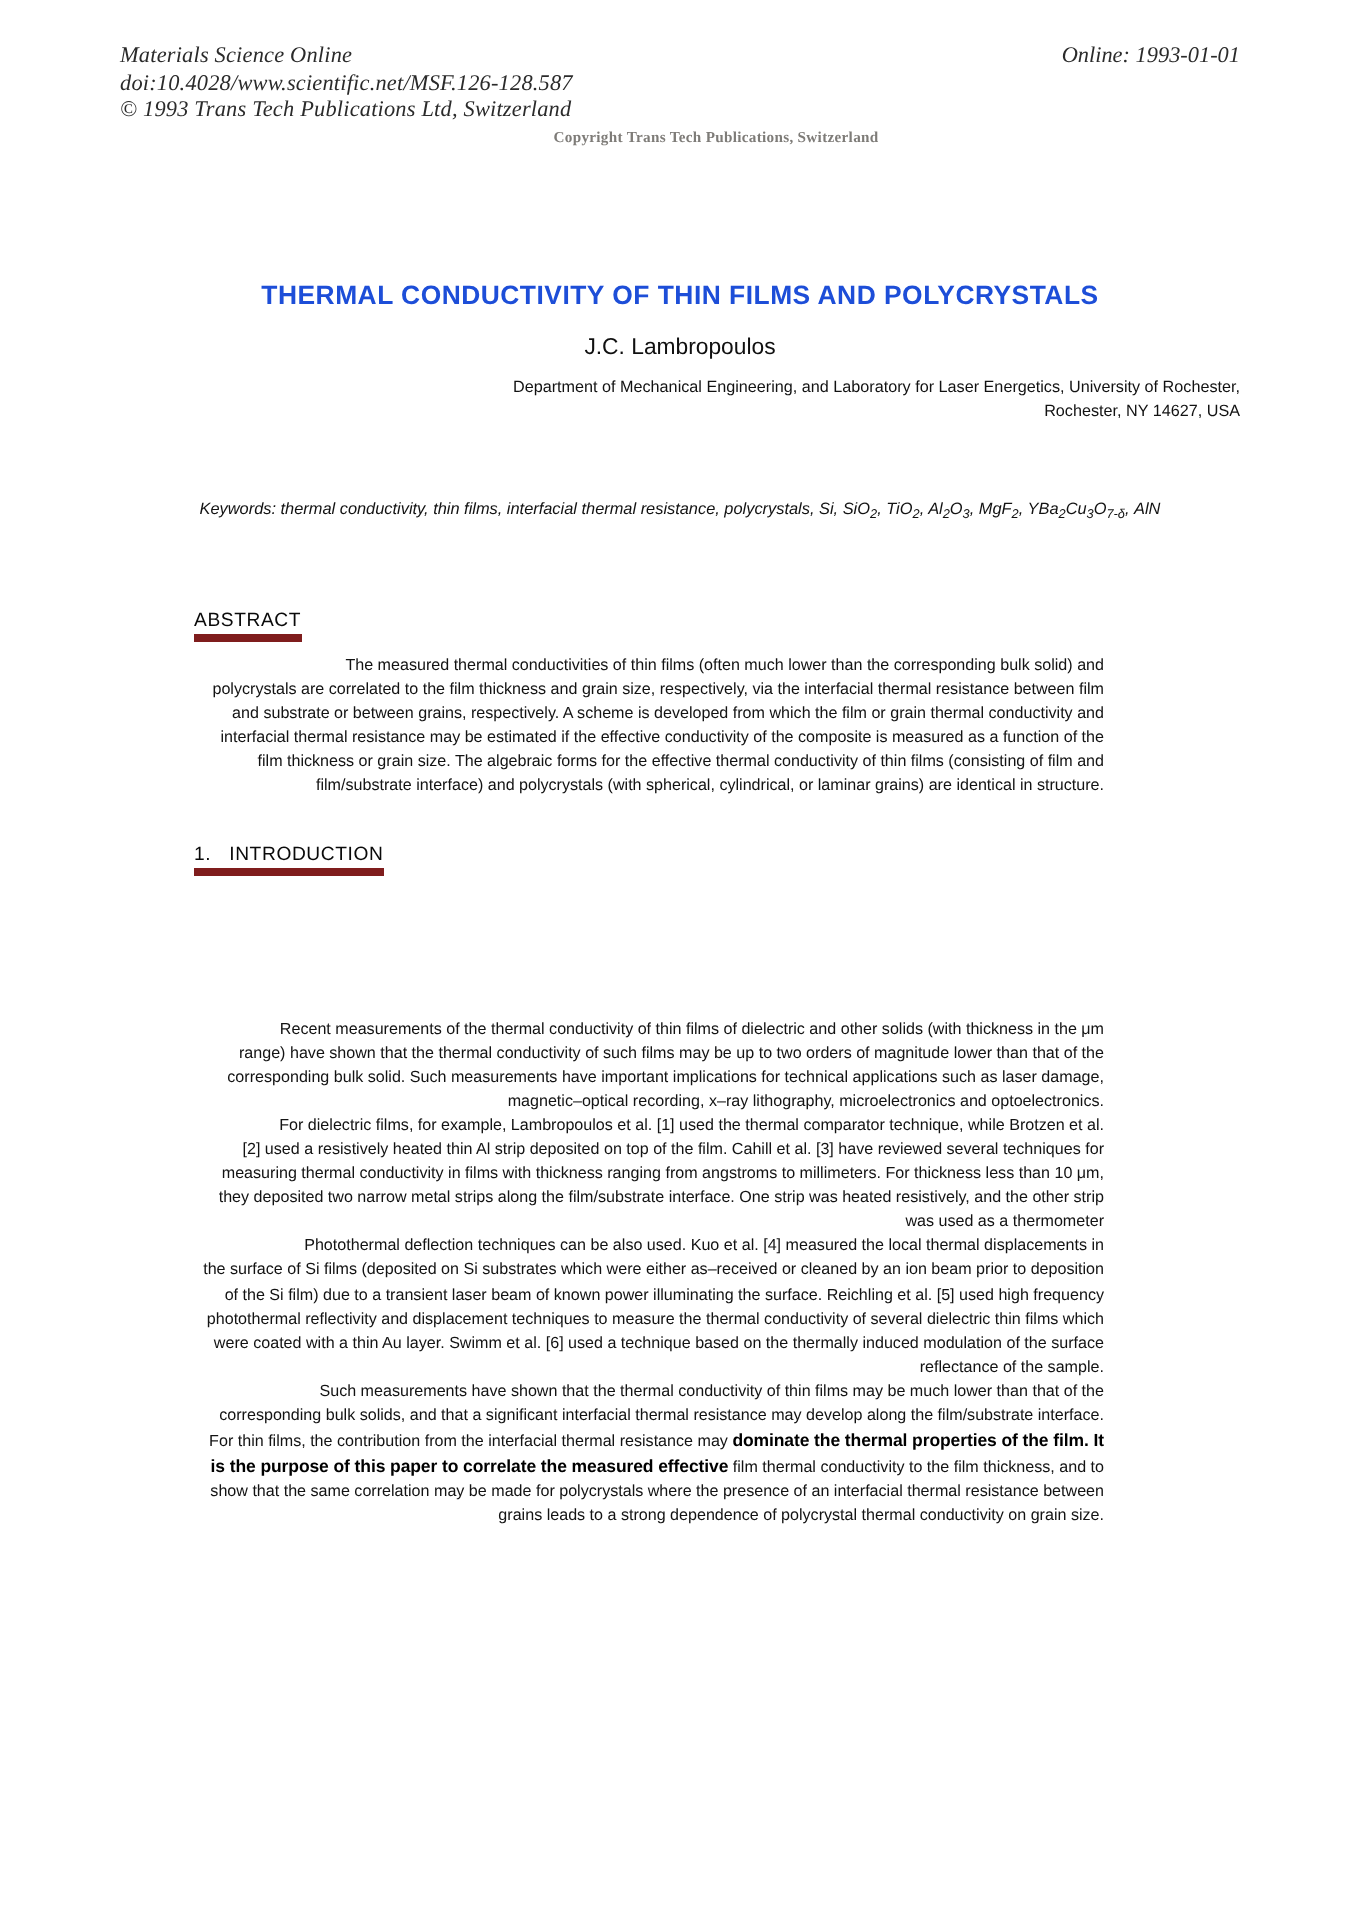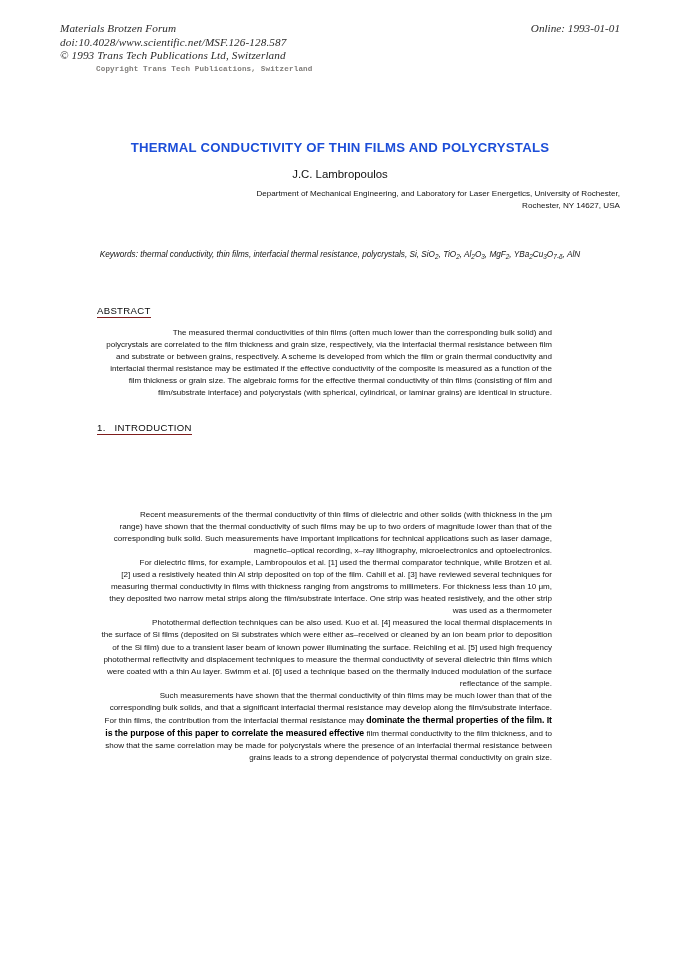--- a/index.html
+++ b/index.html
@@ -51,28 +51,29 @@
     font-family: "Liberation Serif", serif;
     font-style: italic;
     font-size: 11.2px;
     line-height: 13.6px;
     color: #2b2b2b;
     white-space: nowrap;
   }
   .copyright-faint {
     margin-top: 1px;
     margin-left: 36px;
-    font-family: Liberation Mono, monospace;
+    font-family: Liberation Serif, serif;
     font-size: 7.6px;
     font-weight: bold;
     line-height: 10px;
     color: #6d6a66;
     white-space: nowrap;
     letter-spacing: 0.15px;
     opacity: 0.88;
+    text-align: center;
   }
 
   
   .title {
     position: absolute;
     left: 60px;
     top: 140px;
     width: 560px;
     text-align: center;
     font-size: 13.2px;
@@ -119,21 +120,21 @@
     top: 2px;
   }
 
   
   .heading {
     position: absolute;
     left: 97px;
     font-size: 9.6px;
     color: #0a0a0a;
     letter-spacing: 0.3px;
-    border-bottom: 1px solid #7f1d1d;
+    border-bottom: 4px solid #7f1d1d;
     display: inline-block;
     padding-bottom: 1px;
   }
   #abstract-heading { top: 305px; }
   #introduction-heading { top: 422px; }
   .heading .num { margin-right: 9px; }
 
   
   .body-block {
     position: absolute;
@@ -158,21 +159,21 @@
     letter-spacing: -0.05px;
   }
 </style>
 </head>
 <body>
 
 <div class="page">
 
   <div class="masthead">
     <div class="masthead-row">
-      <div class="masthead-line">Materials Brotzen Forum</div>
+      <div class="masthead-line">Materials Science Online</div>
       <div class="masthead-online">Online: 1993-01-01</div>
     </div>
     <div class="masthead-line">doi:10.4028/www.scientific.net/MSF.126-128.587</div>
     <div class="masthead-line">© 1993 Trans Tech Publications Ltd, Switzerland</div>
     <div class="copyright-faint">Copyright Trans Tech Publications, Switzerland</div>
   </div>
 
   <div class="title">THERMAL CONDUCTIVITY OF THIN FILMS AND POLYCRYSTALS</div>
   <div class="author">J.C. Lambropoulos</div>
   <div class="affiliation">

